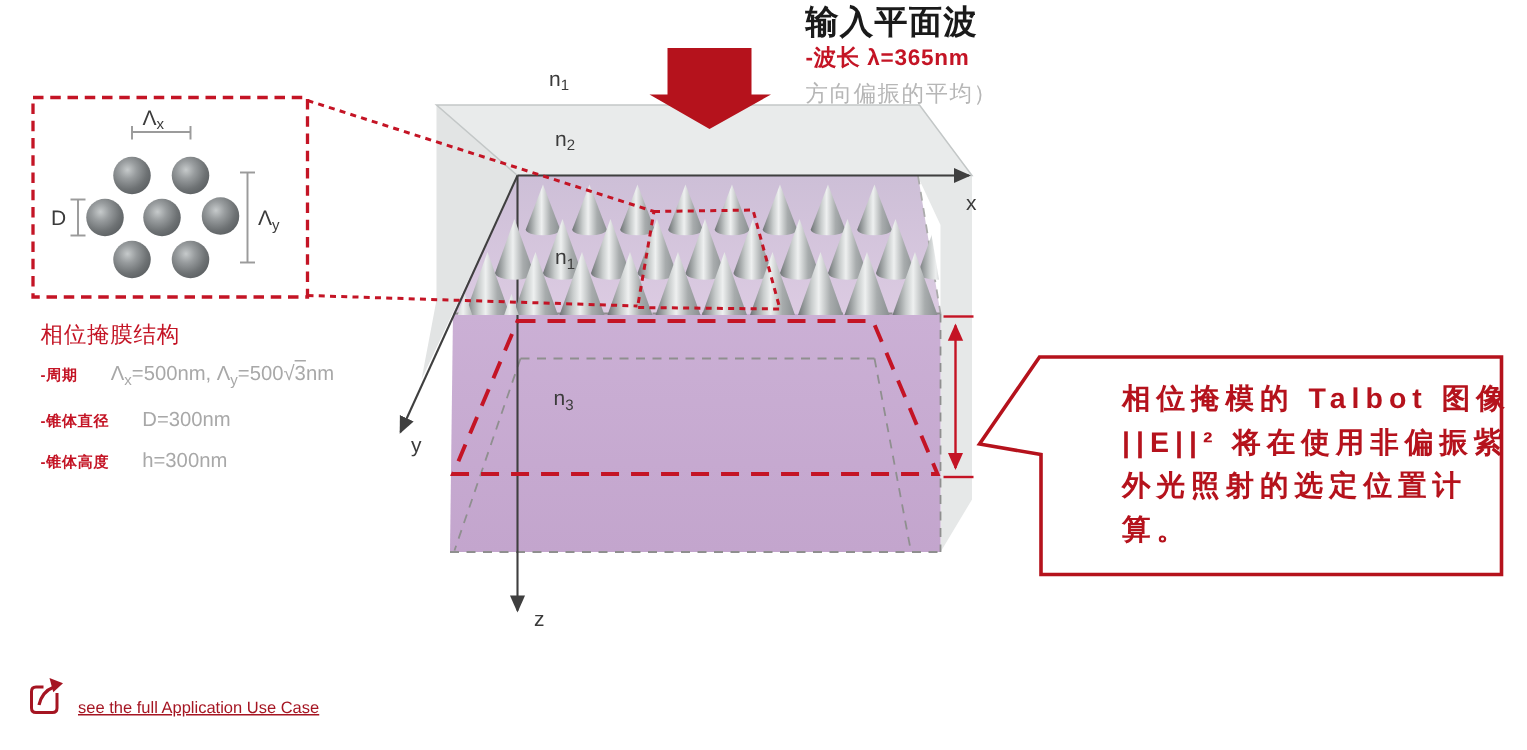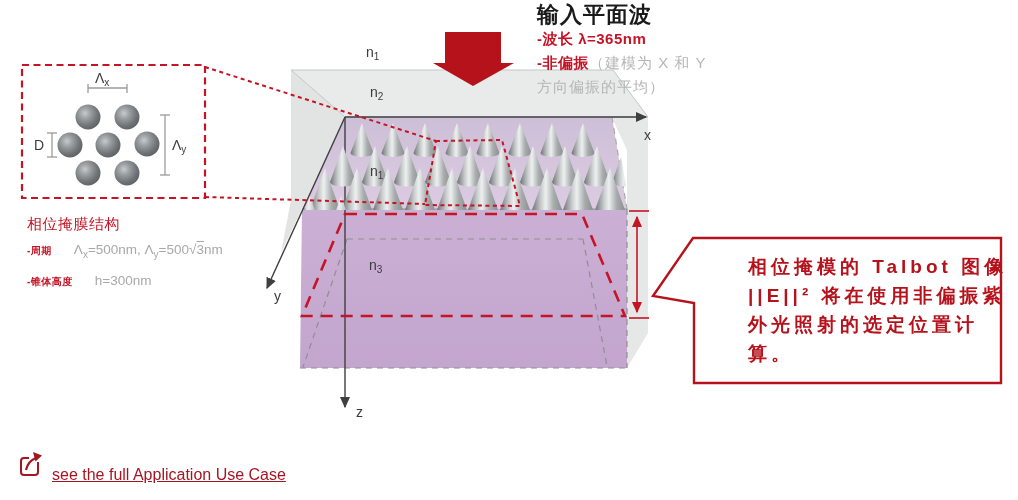--- a/index.html
+++ b/index.html
@@ -24,21 +24,21 @@
   .mask-val{color:#a8a8a8;font-size:13.5px;margin-left:22px;}
   .mask-val sub{font-size:10px;}
   .ovl{text-decoration:overline;}
 
   
   .callout-text{position:absolute;left:748px;top:252px;width:286px;
                 color:#b5121c;font-weight:bold;font-size:19px;line-height:29px;
                 letter-spacing:4px;}
 
   
-  .footer-link{position:absolute;left:52px;top:466px;font-size:16px;color:#a51522;
+  .footer-link{position:absolute;left:52px;top:466px;font-size:11px;color:#a51522;
                text-decoration:underline;cursor:pointer;}
 </style>
 </head>
 <body>
 
 <div class="stage">
 
   <svg width="1018" height="500" viewBox="0 0 1018 500">
     <defs>
       <linearGradient id="coneGrad" x1="0" y1="0" x2="1" y2="0">
@@ -185,30 +185,32 @@
     <g stroke="#a51522" fill="none" stroke-width="2">
       <path d="M 38,462 L 38,472 Q 38,475 35,475 L 24,475 Q 21,475 21,472 L 21,461 Q 21,458 24,458 L 29,458"></path>
       <path d="M 26,470 Q 28,461 36,458" stroke-width="2.2"></path>
       <polygon points="33,452 42,455.5 35.5,461.5" fill="#a51522" stroke="none"></polygon>
     </g>
   </svg>
 
   <div class="wave-block">
     <div class="wave-title">输入平面波</div>
     <div class="wave-red">-波长 λ=365nm</div>
-    <div><span class="wave-red">-非偏振</span><span class="wave-gray">（建模为 X 和 Y</span></div>
     <div class="wave-gray">方向偏振的平均）</div>
   </div>
 
   <div class="mask-block">
     <div class="mask-title">相位掩膜结构</div>
     <div>
       <span class="mask-label">-周期</span><span class="mask-val"><span>Λ</span><sub>x</sub><span>=500nm, Λ</span><sub>y</sub><span>=500</span><span>√</span><span class="ovl">3</span><span>nm</span></span>
     </div>
     <div>
+      <span class="mask-label">-锥体直径</span><span class="mask-val">D=300nm</span>
+    </div>
+    <div>
       <span class="mask-label">-锥体高度</span><span class="mask-val">h=300nm</span>
     </div>
   </div>
 
   <div class="callout-text">
     <div>相位掩模的 Talbot 图像</div>
     <div>||E||² 将在使用非偏振紫</div>
     <div>外光照射的选定位置计</div>
     <div>算。</div>
   </div>

